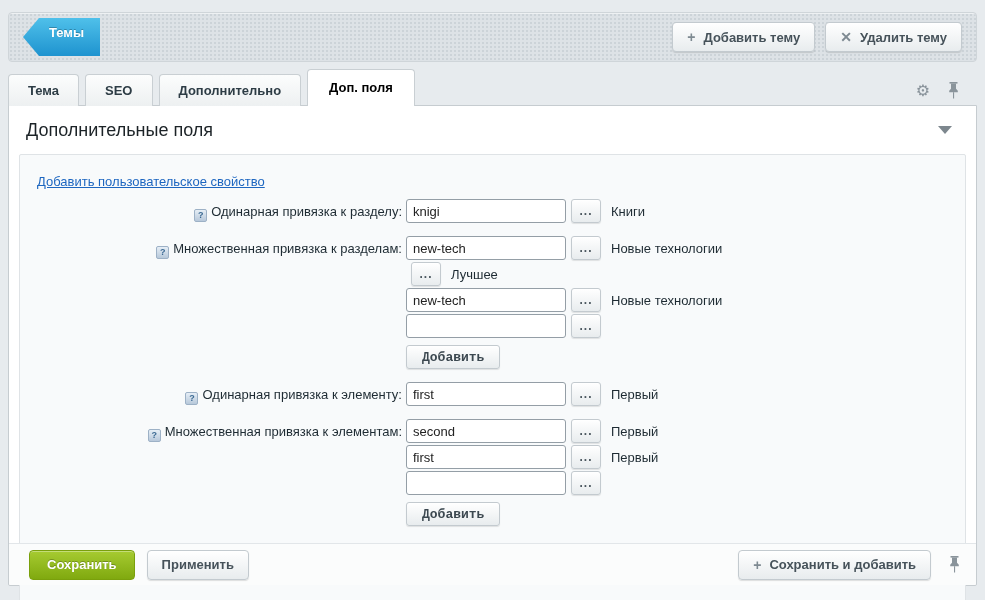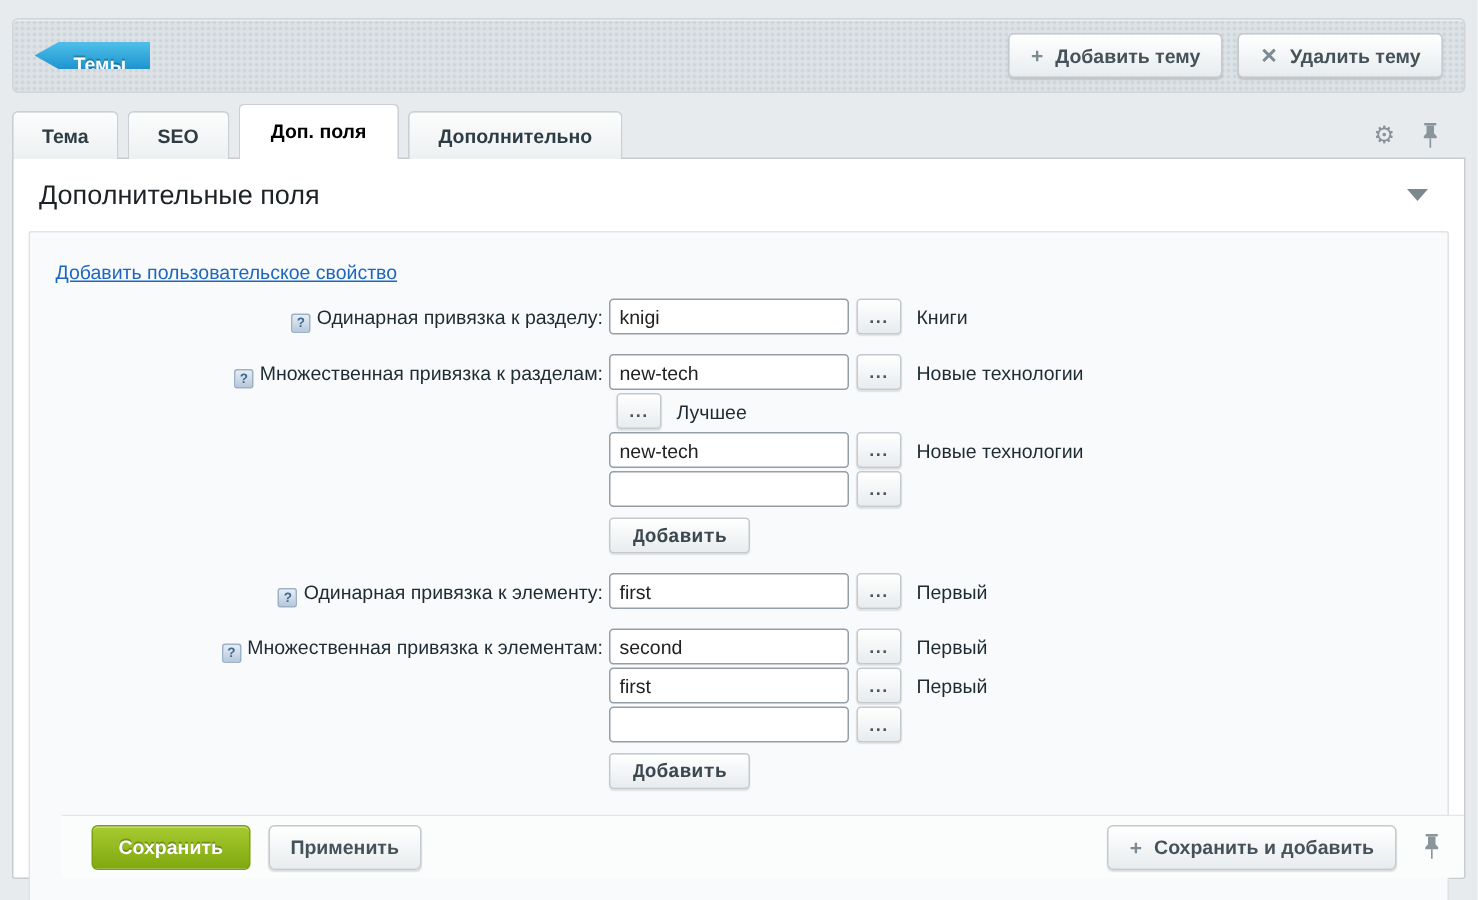--- a/index.html
+++ b/index.html
@@ -17,21 +17,21 @@
     position:absolute; left:8px; top:12px; right:8px; height:50px;
     background-color:#dde2e6;
     background-image:radial-gradient(#ccd3d8 1px, transparent 1.2px);
     background-size:4px 4px;
     border:1px solid #cfd5d9;
     border-radius:4px;
     display:flex; align-items:center;
     box-shadow:inset 0 1px 0 rgba(255,255,255,.5);
   }
   .back-btn {
-    margin-left:14px; height:18px; line-height:30px;
+    margin-left:14px; height:38px; line-height:30px;
     padding:0 16px 0 26px;
     background:linear-gradient(#4fc0ea,#1e93cf);
     color:#fff; font-weight:bold; font-size:13px;
     clip-path:polygon(16px 0, 100% 0, 100% 100%, 16px 100%, 0 50%);
     text-shadow:0 -1px 0 rgba(0,0,0,.25);
     cursor:pointer;
   }
   .toolbar-right { margin-left:auto; margin-right:14px; display:flex; gap:10px; }
   .btn {
     display:inline-flex; align-items:center; gap:8px;
@@ -135,21 +135,21 @@
     font-family:Liberation Mono, monospace;
     font-size:13px; font-weight:bold; color:#3c4850;
     box-shadow:inset 0 1px 0 rgba(255,255,255,.8), 0 1px 1px rgba(0,0,0,.1);
     cursor:pointer;
   }
   
   .footer {
     position:absolute; left:0; right:0; bottom:0; height:42px;
     background:#fbfcfc; border-top:1px solid #e2e6e9;
     border-radius:0 0 2px 2px;
-    display:flex; align-items:center; padding:0 16px 0 20px;margin-left:32px;
+    display:flex; align-items:center; padding:0 16px 0 20px;
   }
   .save {
     height:30px; padding:0 17px;
     background:linear-gradient(#a6cb31,#80a90f);
     border:1px solid #7aa00c; border-radius:4px;
     font-family:"Liberation Sans", sans-serif;
     font-size:13px; font-weight:bold; color:#fff;
     text-shadow:0 -1px 0 rgba(0,0,0,.25);
     box-shadow:inset 0 1px 0 rgba(255,255,255,.35);
     cursor:pointer;
@@ -172,22 +172,22 @@
     <button class="btn">
       <span class="ico">✕</span>
       <span>Удалить тему</span>
     </button>
   </div>
 </div>
 
 <div class="tabsbar">
   <div class="tab">Тема</div>
   <div class="tab">SEO</div>
+  <div class="tab">Дополнительно</div>
   <div class="tab active">Доп. поля</div>
-  <div class="tab">Дополнительно</div>
   <div class="tab-icons">
     <span class="gear">⚙</span>
     <svg class="pin" width="11" height="17" viewBox="0 0 11 17">
       <rect x="1.5" y="0" width="8" height="1.6"></rect>
       <path d="M3 1.6h5v5.2l1.8 2v1.4H1.2V8.8l1.8-2z"></path>
       <rect x="5" y="10.2" width="1.1" height="6.3"></rect>
     </svg>
   </div>
 </div>
 

